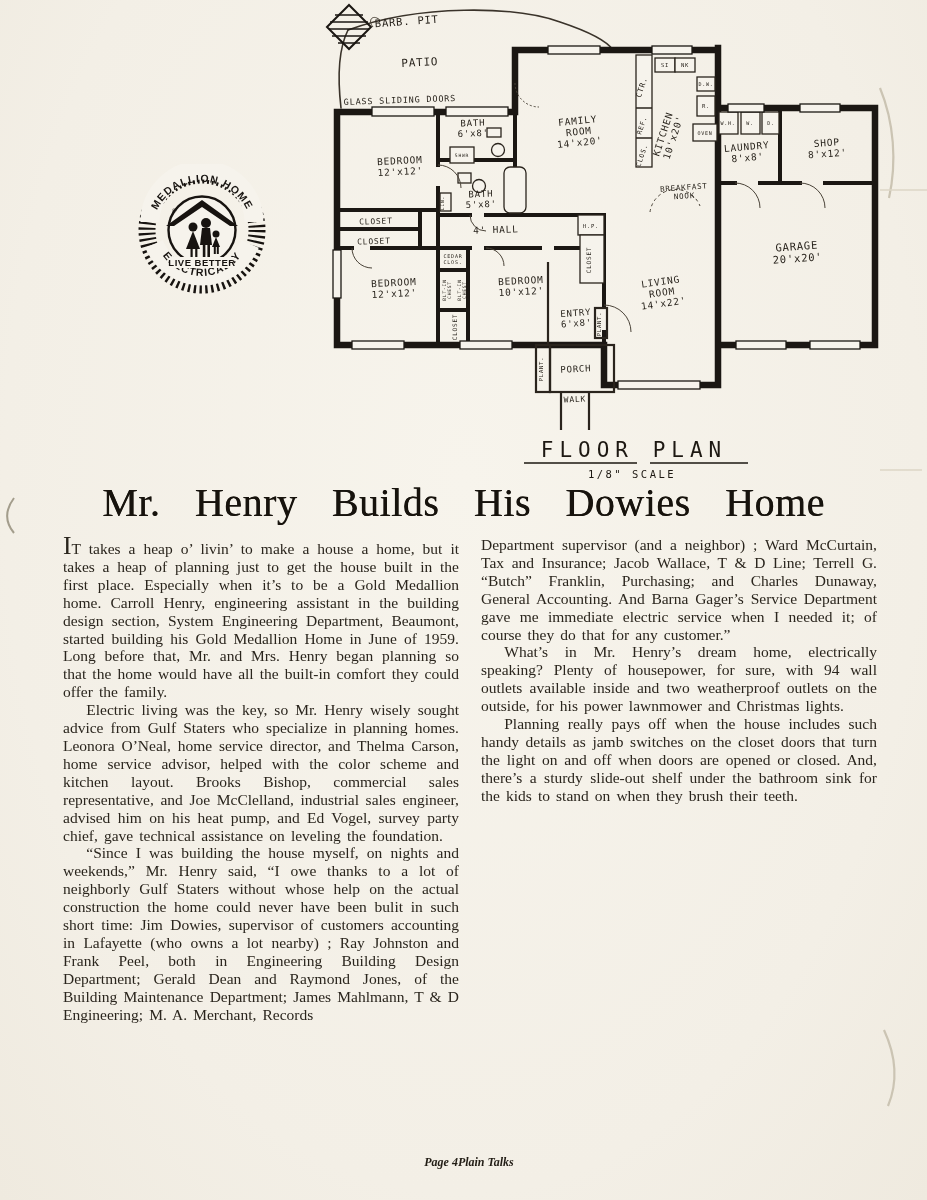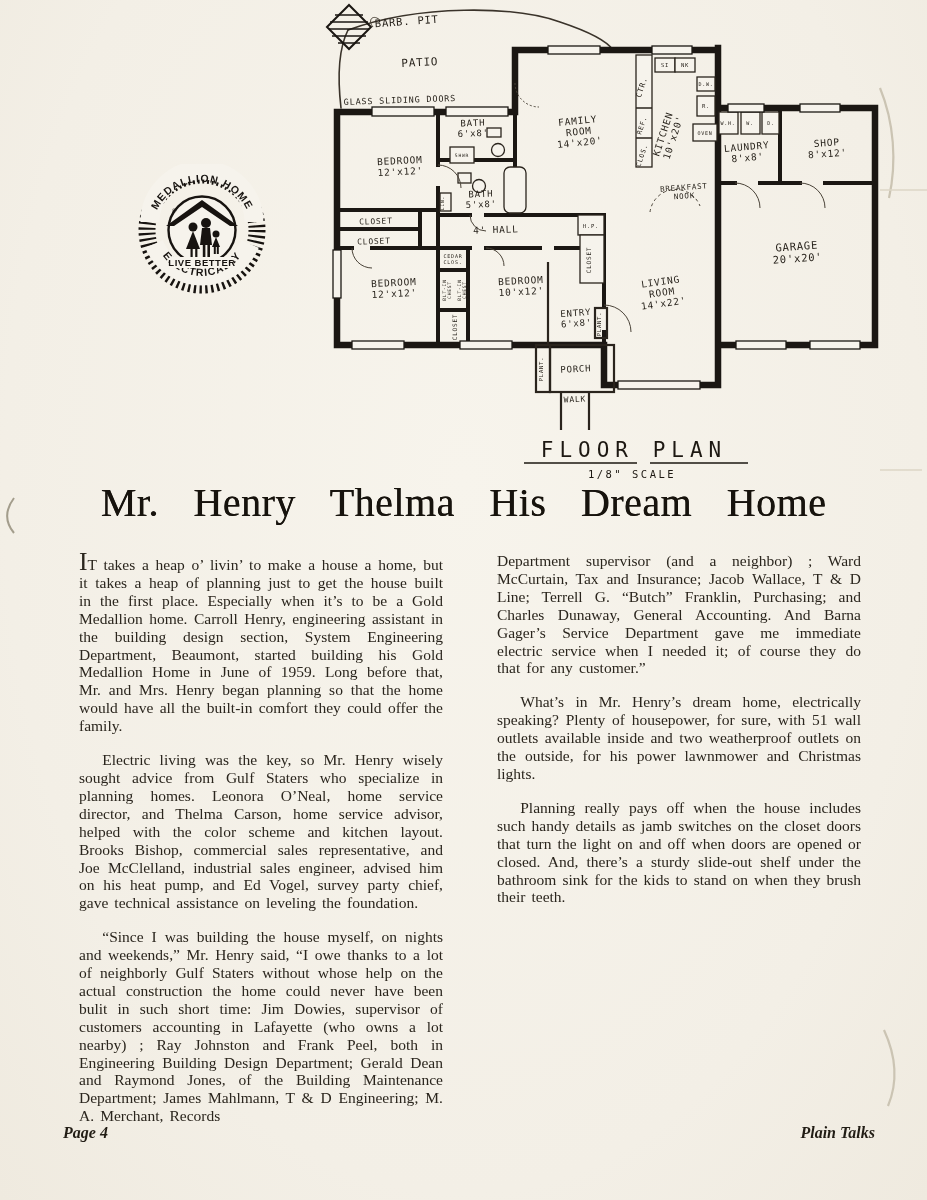--- a/index.html
+++ b/index.html
@@ -27,28 +27,28 @@
   .logo .reg{font-family:"Liberation Sans", sans-serif; font-size:6px; fill:#171310;}
   
   .headline{
     position:absolute; left:0; top:479px; width:100%; margin:0;
     text-align:center; font-size:40px; font-weight:normal;
     letter-spacing:0.5px; word-spacing:24px; color:#17130d;
     text-shadow:0.35px 0 0 #17130d;
   }
   .columns{position:absolute; left:63px; top:536px; width:814px; display:flex; gap:22px;}
   .col{width:396px; font-size:15.5px; line-height:17.9px; text-align:justify; word-spacing:2.2px; color:#2a251d;}
-  .col p{margin:16px; text-indent:1.5em;}
+  .col p{margin:0; text-indent:1.5em;}
   .col p.first{text-indent:0;}
   .col-left p.first::first-letter{font-size:1.65em; line-height:0.8;}
   
   .footer{
-    position:absolute; left:63px; top:1124px; width:812px;
-    display:flex; justify-content:space-between;
-    font-weight:bold; font-style:italic; font-size:16px; color:#221d15;
+    position:absolute; left:63px; top:1155px; width:812px;
+    display:flex; justify-content:center;
+    font-weight:bold; font-style:italic; font-size:12px; color:#221d15;
   }
   .artifacts{position:absolute; left:0; top:0; pointer-events:none;}
 </style>
 </head>
 <body>
 
 <div class="page">
 
   <svg class="plan" width="927" height="488" viewBox="0 0 927 488">
 
@@ -215,31 +215,31 @@
         <rect x="71.4" y="81" width="2.6" height="13"></rect>
       <circle cx="80" cy="70" r="3.5"></circle>
         <path d="M80 73 l-4 10 h8 z"></path>
       <rect x="77.8" y="83" width="2" height="7"></rect>
         <rect x="80.8" y="83" width="2" height="7"></rect>
     </g>
     <rect x="34" y="93" width="64" height="11" fill="#f6f3ec"></rect>
     <text class="tagline" x="66" y="102">LIVE BETTER</text>
   </svg>
 
-  <h1 class="headline">Mr. Henry Thelma His Dream Home</h1>
+  <h1 class="headline">Mr. Henry Builds His Dowies Home</h1>
 
   <div class="columns">
     <div class="col col-left">
         <p class="first">IT takes a heap o’ livin’ to make a house a home, but it takes a heap of planning just to get the house built in the first place.  Especially when it’s to be a Gold Medallion home.  Carroll Henry, engineering assistant in the building design section, System Engineering Department, Beaumont, started building his Gold Medallion Home in June of 1959.  Long before that, Mr. and Mrs. Henry began planning so that the home would have all the built-in comfort they could offer the family.</p>
         <p>Electric living was the key, so Mr. Henry wisely sought advice from Gulf Staters who specialize in planning homes.  Leonora O’Neal, home service director, and Thelma Carson, home service advisor, helped with the color scheme and kitchen layout. Brooks Bishop, commercial sales representative, and Joe McClelland, industrial sales engineer, advised him on his heat pump, and Ed Vogel, survey party chief, gave technical assistance on leveling the foundation.</p>
         <p>“Since I was building the house myself, on nights and weekends,” Mr. Henry said, “I owe thanks to a lot of neighborly Gulf Staters without whose help on the actual construction the home could never have been bulit in such short time: Jim Dowies, supervisor of customers accounting in Lafayette (who owns a lot nearby) ; Ray Johnston and Frank Peel, both in Engineering Building Design Department; Gerald Dean and Raymond Jones, of the Building Maintenance Department; James Mahlmann, T &amp; D Engineering; M. A. Merchant, Records</p>
       </div>
     <div class="col col-right">
         <p class="first">Department supervisor (and a neighbor) ; Ward McCurtain, Tax and Insurance; Jacob Wallace, T &amp; D Line; Terrell G. “Butch” Franklin, Purchasing; and Charles Dunaway, General Accounting.  And Barna Gager’s Service Department gave me immediate electric service when I needed it; of course they do that for any customer.”</p>
-        <p>What’s in Mr. Henry’s dream home, electrically speaking?  Plenty of housepower, for sure, with 51 wall outlets available inside and two weatherproof outlets on the outside, for his power lawnmower and Christmas lights.</p>
+        <p>What’s in Mr. Henry’s dream home, electrically speaking?  Plenty of housepower, for sure, with 94 wall outlets available inside and two weatherproof outlets on the outside, for his power lawnmower and Christmas lights.</p>
         <p>Planning really pays off when the house includes such handy details as jamb switches on the closet doors that turn the light on and off when doors are opened or closed.  And, there’s a sturdy slide-out shelf under the bathroom sink for the kids to stand on when they brush their teeth.</p>
       </div>
   </div>
 
   <div class="footer">
     <span>Page 4</span>
     <span>Plain Talks</span>
   </div>
 
   <svg class="artifacts" width="927" height="1200" viewBox="0 0 927 1200">

